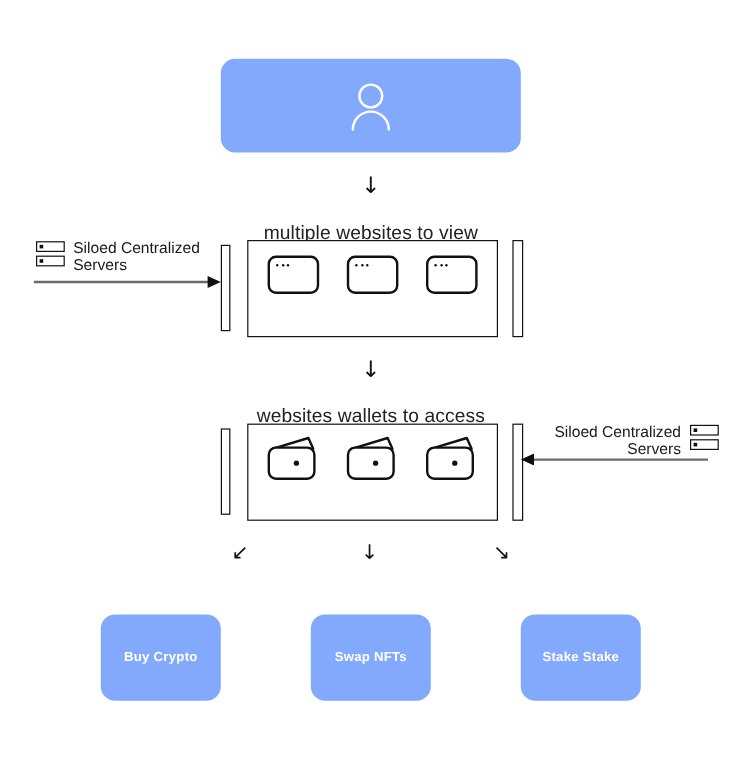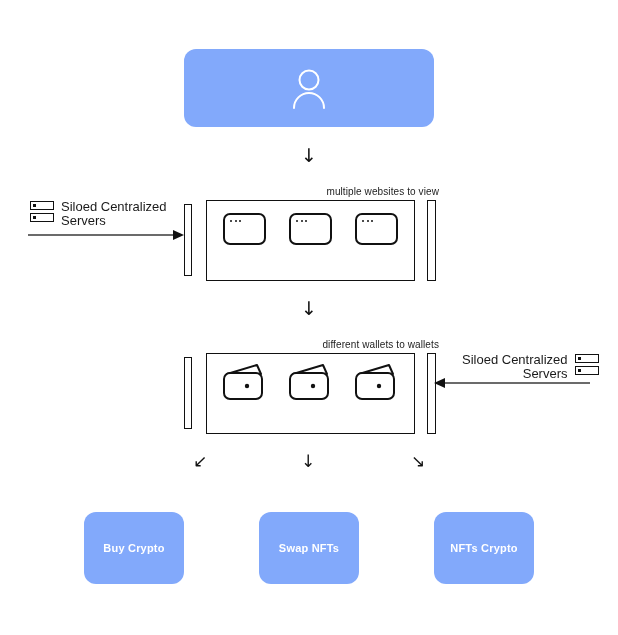--- a/index.html
+++ b/index.html
@@ -45,22 +45,22 @@
     text-align: center;
     width: 24px;
   }
   .arrow-1 { left: 297px; top: 146px; }
   .arrow-2 { left: 297px; top: 299px; }
 
   
   .caption {
     position: absolute;
     width: 260px;
-    text-align: right;
-    font-size: 10px;
+    text-align: center;
+    font-size: 16px;
     color: #222222;
     letter-spacing: 0.1px;
   }
   .cap-websites { left: 179px; top: 186px; }
   .cap-wallets  { left: 179px; top: 339px; }
   .cap-usecases { left: 179px; top: 491px; }
 
   
   .panel-group { position: absolute; }
   .panel-websites { left: 184px; top: 200px; }
@@ -267,21 +267,21 @@
 
   <div class="conn-arrow conn-left">
     <svg width="156" height="10" viewBox="0 0 156 10">
       <line x1="0" y1="5" x2="146" y2="5" stroke="#6b6b6b" stroke-width="2"></line>
       <polygon points="156,5 145,10 145,0" fill="#111111"></polygon>
     </svg>
   </div>
 
   <div class="flow-arrow arrow-2">↓</div>
 
-  <div class="caption cap-wallets">different wallets to wallets</div>
+  <div class="caption cap-wallets">websites wallets to access</div>
 
   <div class="panel-group panel-wallets">
     <div class="side-bar bar-left"></div>
     <div class="side-bar bar-right"></div>
     <div class="main-panel">
       <div class="wallet w1">
         <svg width="47" height="38" viewBox="0 0 47 38">
           <path d="M6 11 L36 2 L40 11" fill="none" stroke="#111111" stroke-width="2" stroke-linejoin="round" stroke-linecap="round"></path>
           <rect x="3" y="10" width="38" height="26" rx="6" fill="#ffffff" stroke="#111111" stroke-width="2"></rect>
           <circle cx="26" cy="23" r="2.2" fill="#111111"></circle>
@@ -322,15 +322,15 @@
     </svg>
   </div>
 
   <div class="branch branch-l">↙</div>
   <div class="branch branch-c">↓</div>
   <div class="branch branch-r">↘</div>
 
 
   <div class="usecase uc1">Buy Crypto</div>
   <div class="usecase uc2">Swap NFTs</div>
-  <div class="usecase uc3">NFTs Crypto</div>
+  <div class="usecase uc3">Stake Stake</div>
 
 </div>
 
 </body></html>

